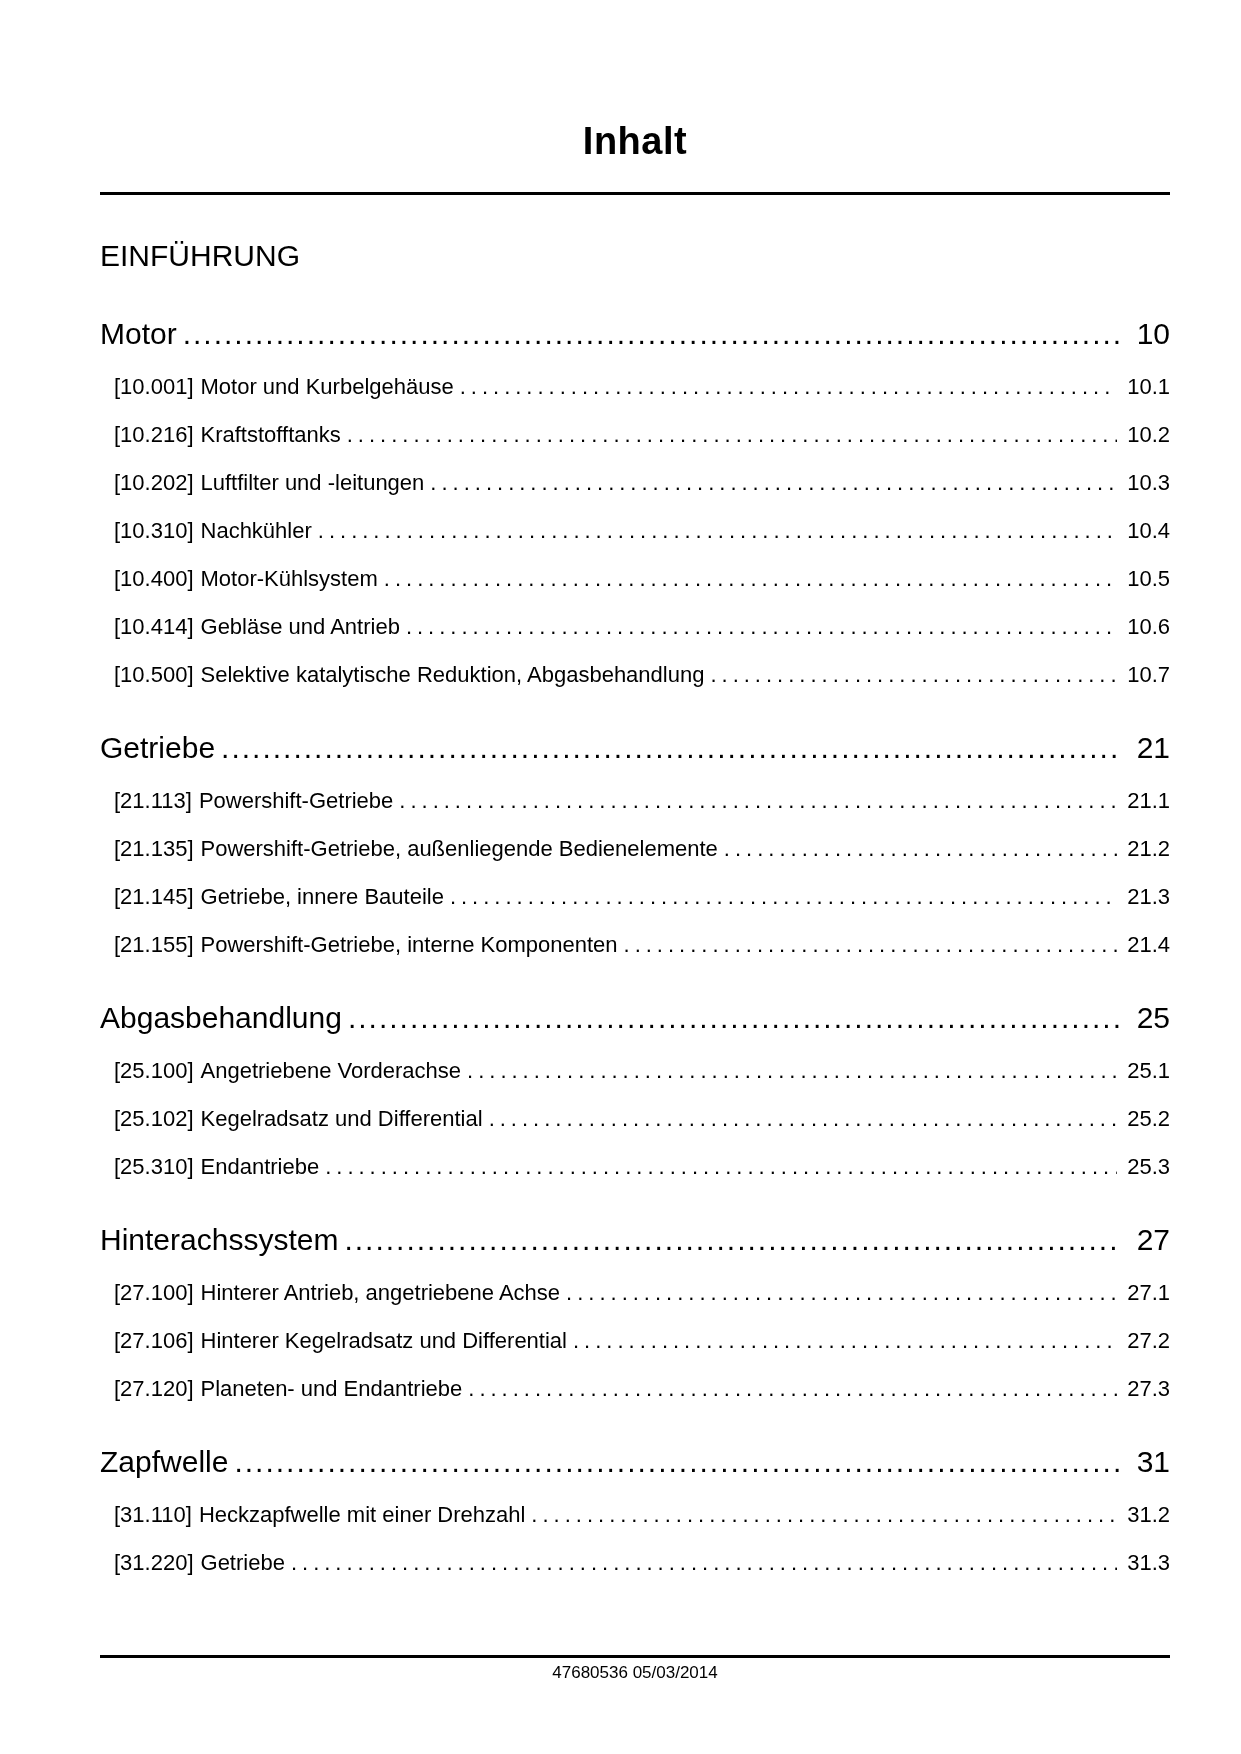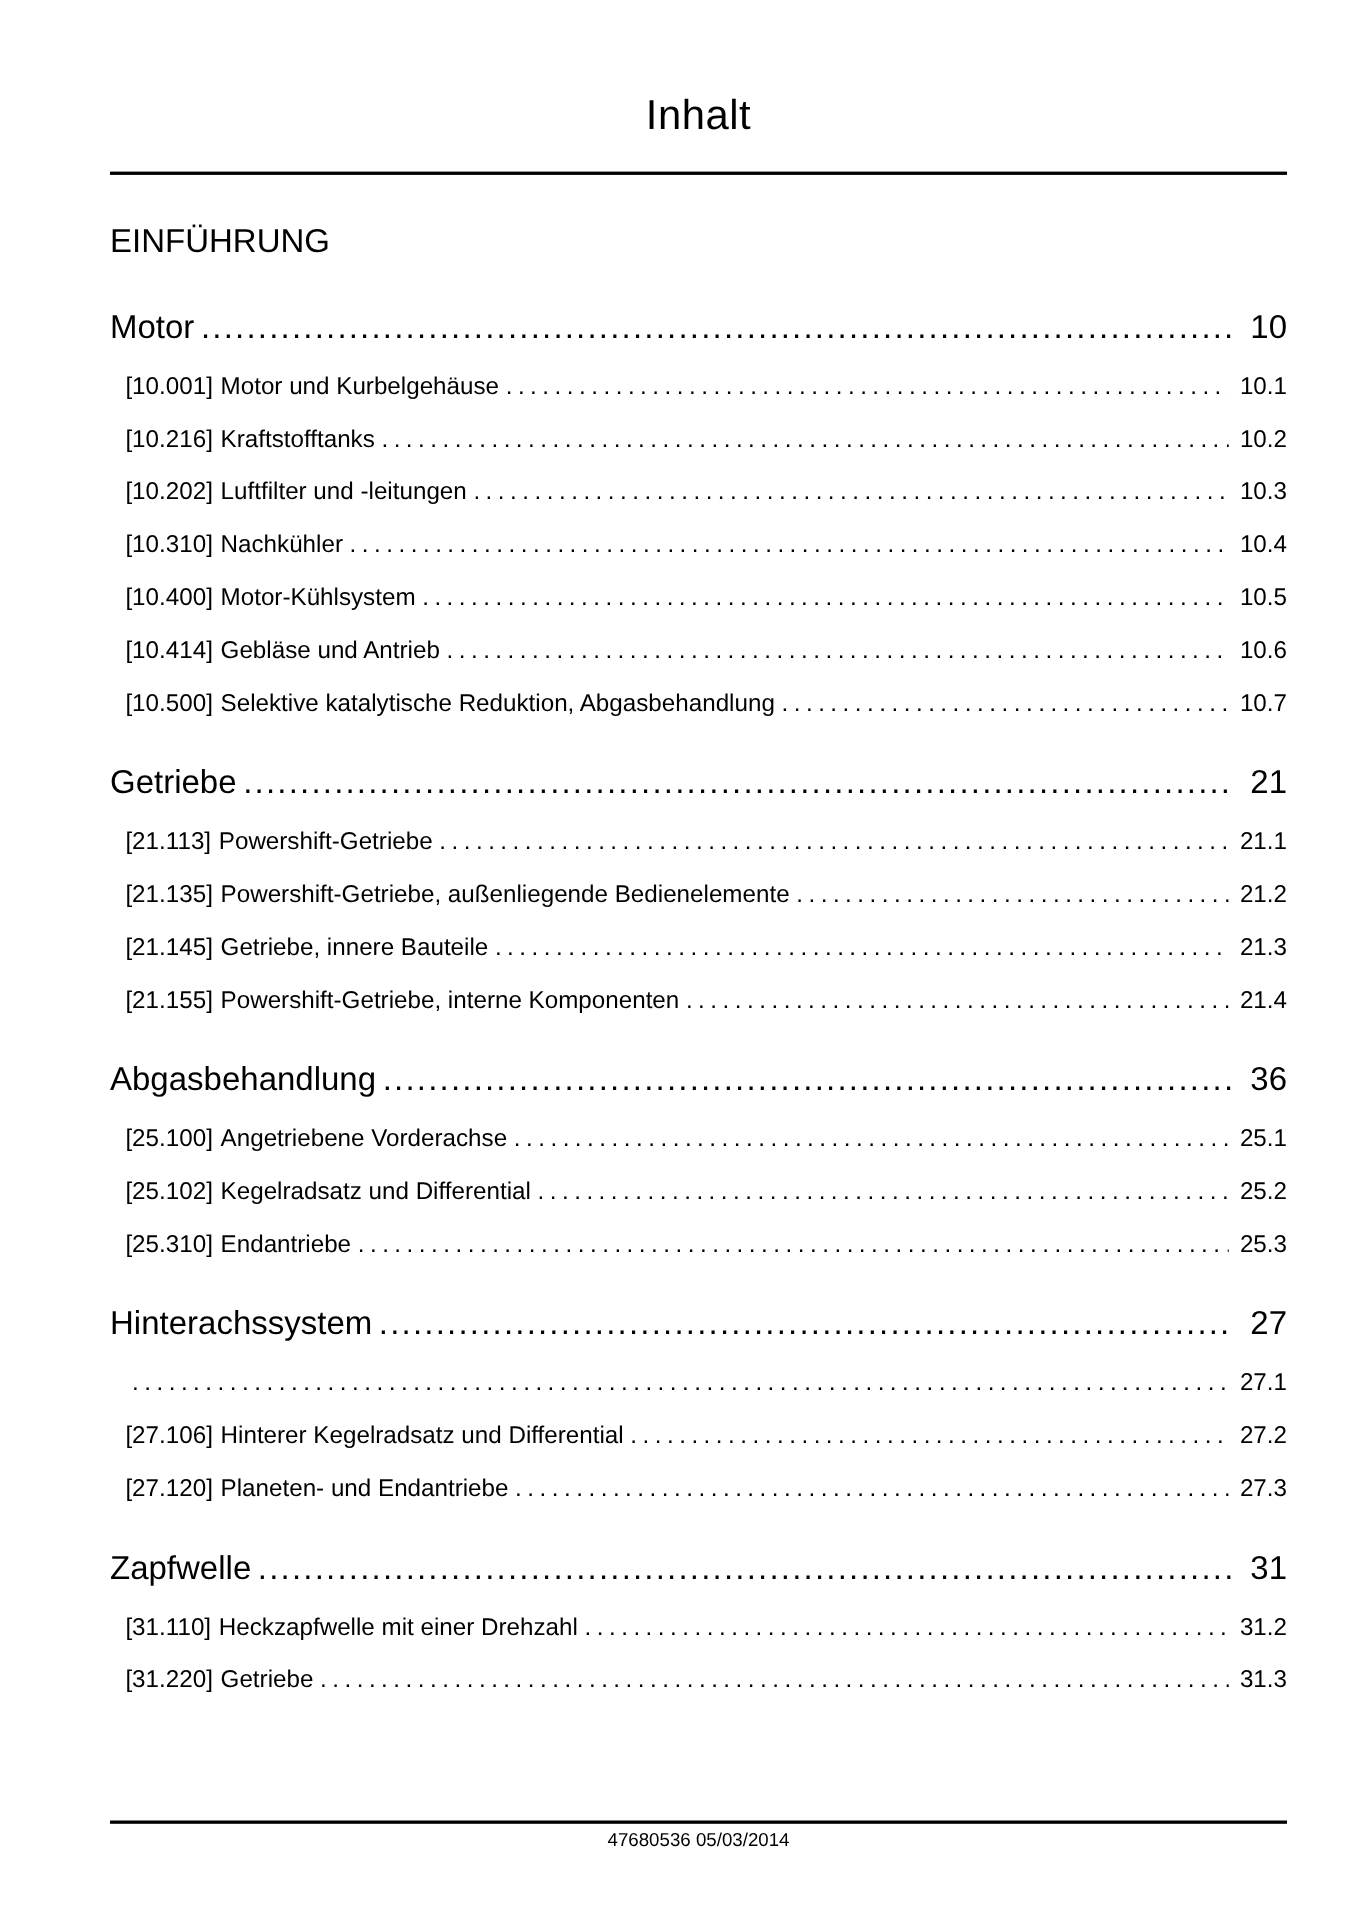--- a/index.html
+++ b/index.html
@@ -13,24 +13,24 @@
     color: #000000;
     -webkit-font-smoothing: antialiased;
   }
   .content {
     position: absolute;
     left: 100px;
     right: 71px;
     top: 0;
   }
   .page-title {
-    margin-top: 84px;
+    margin-top: 120px;
     text-align: center;
     font-size: 38px;
-    font-weight: normal;
+    font-weight: bold;
     line-height: 42px;
     letter-spacing: 0.5px;
   }
   .title-rule {
     margin-top: 30px;
     border-top: 3px solid #000000;
     height: 0;
   }
   .toc-intro {
     margin-top: 44px;
@@ -171,21 +171,21 @@
 
   <div class="toc-row entry-row">
     <span class="label"><span class="entry-code">[21.155]</span><span>Powershift-Getriebe, interne Komponenten</span></span>
     <span class="leader"></span>
     <span class="page-num">21.4</span>
   </div>
 
   <div class="toc-row section-row">
     <span class="label">Abgasbehandlung</span>
     <span class="leader"></span>
-    <span class="page-num">36</span>
+    <span class="page-num">25</span>
   </div>
 
   <div class="toc-row entry-row">
     <span class="label"><span class="entry-code">[25.100]</span><span>Angetriebene Vorderachse</span></span>
     <span class="leader"></span>
     <span class="page-num">25.1</span>
   </div>
 
   <div class="toc-row entry-row">
     <span class="label"><span class="entry-code">[25.102]</span><span>Kegelradsatz und Differential</span></span>
@@ -199,20 +199,21 @@
     <span class="page-num">25.3</span>
   </div>
 
   <div class="toc-row section-row">
     <span class="label">Hinterachssystem</span>
     <span class="leader"></span>
     <span class="page-num">27</span>
   </div>
 
   <div class="toc-row entry-row">
+    <span class="label"><span class="entry-code">[27.100]</span><span>Hinterer Antrieb, angetriebene Achse</span></span>
     <span class="leader"></span>
     <span class="page-num">27.1</span>
   </div>
 
   <div class="toc-row entry-row">
     <span class="label"><span class="entry-code">[27.106]</span><span>Hinterer Kegelradsatz und Differential</span></span>
     <span class="leader"></span>
     <span class="page-num">27.2</span>
   </div>
 

